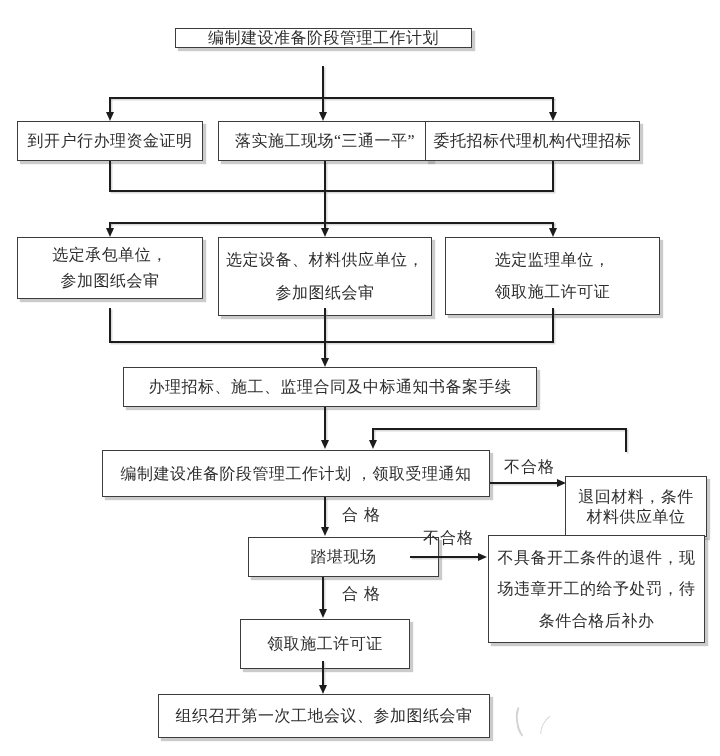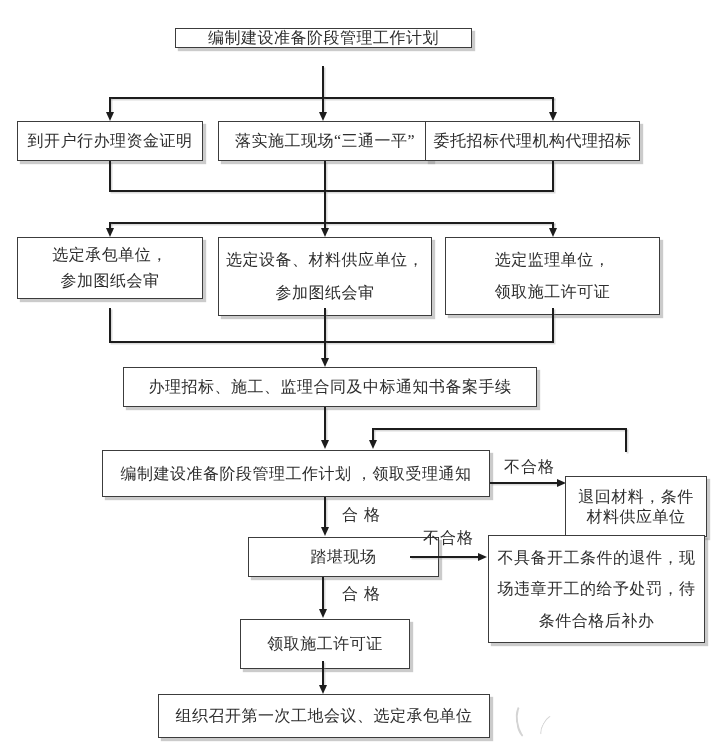--- a/index.html
+++ b/index.html
@@ -143,19 +143,19 @@
   <div class="edge-label" style="left:342px;top:584px">合  格</div>
 
   <div class="node" style="left:240px;top:619px;width:170px;height:50px">
     <span>领取施工许可证</span>
   </div>
 
   <div class="line v" style="left:322px;top:661px;height:25px"></div>
   <div class="ah-down" style="left:318.5px;top:685px"></div>
 
   <div class="node" style="left:158px;top:694px;width:332px;height:44px">
-    <span>组织召开第一次工地会议、选定承包单位</span>
+    <span>组织召开第一次工地会议、参加图纸会审</span>
   </div>
 
   <div class="wm" style="left:516px;top:702px;width:16px;height:34px;transform:rotate(-8deg)"></div>
   <div class="wm" style="left:542px;top:714px;width:12px;height:24px;transform:rotate(28deg);border-width:1.5px"></div>
 
 </div>
 
 </body></html>

